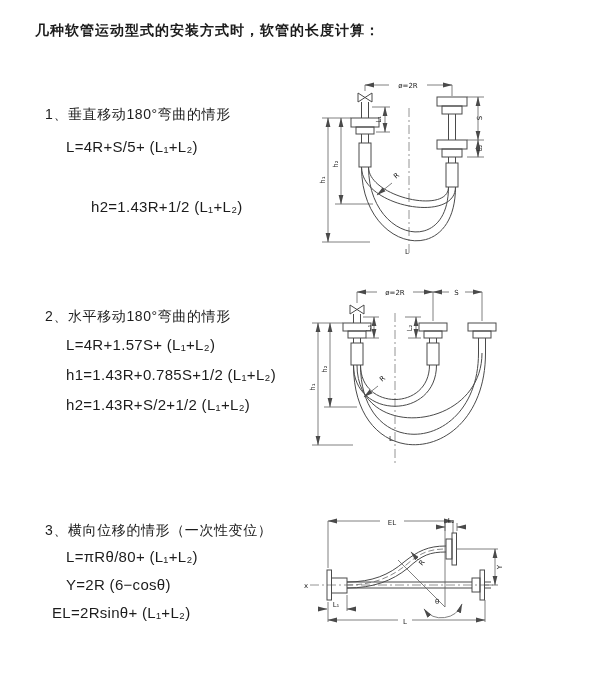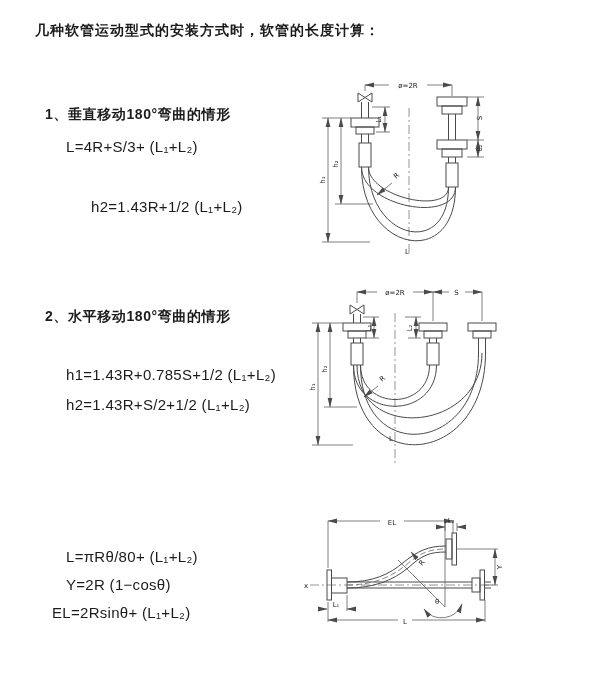--- a/index.html
+++ b/index.html
@@ -1,37 +1,37 @@
 <!DOCTYPE html>
 <html><head>
 <meta charset="utf-8">
 <style>
   html,body { margin:0; padding:0; background:#ffffff; }
   .page { position:relative; width:600px; height:675px; background:#ffffff; overflow:hidden;
           font-family:"Liberation Sans", sans-serif; color:#1c1c1c; }
   .t { position:absolute; white-space:nowrap; }
   .title   { font-size:14px; font-weight:bold; letter-spacing:1px; }
-  .heading { font-size:14px; font-weight:bold; letter-spacing:0.6px; }
+  .heading { font-size:14px; font-weight:normal; letter-spacing:0.6px; }
   .formula { font-size:15px; letter-spacing:0.3px; }
   svg { position:absolute; }
   svg .ln  { stroke:#4a4a4a; stroke-width:1; fill:none; }
   svg .tn  { stroke:#5f5f5f; stroke-width:0.8; fill:none; }
   svg .cl  { stroke:#7a7a7a; stroke-width:0.8; fill:none; stroke-dasharray:9 3 2 3; }
   svg .hd  { stroke:#6a6a6a; stroke-width:0.8; fill:none; stroke-dasharray:6 3; }
   svg text { fill:#222; font-family:"DejaVu Sans", sans-serif; font-size:7px; stroke:none; }
 </style>
 </head>
 <body>
 
 <div class="page">
 
   <div class="t title" style="left:35px; top:22px;">几种软管运动型式的安装方式时，软管的长度计算：</div>
 
   <div class="t heading" style="left:45px; top:106px;">1、垂直移动180°弯曲的情形</div>
-  <div class="t formula" style="left:66px; top:138px;">L=4R+S/3+ (L₁+L₂)</div>
+  <div class="t formula" style="left:66px; top:138px;">L=4R+S/5+ (L₁+L₂)</div>
   <div class="t formula" style="left:66px; top:198px;margin-left:25px;">h2=1.43R+1/2 (L₁+L₂)</div>
 
   <svg style="left:315px; top:72px;" width="275" height="190" viewBox="0 0 275 190">
     <defs>
       <marker id="m1" markerWidth="10" markerHeight="7" refX="9" refY="3" orient="auto-start-reverse" markerUnits="userSpaceOnUse">
         <path d="M9.5,3 L0,0.6 L0,5.4 Z" fill="#4a4a4a"></path>
       </marker>
       <pattern id="p1" width="4" height="4" patternUnits="userSpaceOnUse">
         <path d="M0,4 L4,0 M0,0 L4,4" stroke="#7a7a7a" stroke-width="0.6" fill="none"></path>
       </pattern>
@@ -110,20 +110,21 @@
     </g>
 
     <g>
       <text transform="rotate(-40 81 107)" x="81" y="107" font-size="7.5">R</text>
       <line class="tn" x1="77" y1="111" x2="62" y2="123" marker-end="url(#m1)"></line>
     </g>
     <text x="90" y="182" font-size="10">L</text>
   </svg>
 
   <div class="t heading" style="left:45px; top:308px;">2、水平移动180°弯曲的情形</div>
+  <div class="t formula" style="left:66px; top:336px;">L=4R+1.57S+ (L₁+L₂)</div>
   <div class="t formula" style="left:66px; top:366px;">h1=1.43R+0.785S+1/2 (L₁+L₂)</div>
   <div class="t formula" style="left:66px; top:396px;">h2=1.43R+S/2+1/2 (L₁+L₂)</div>
 
   <svg style="left:305px; top:283px;" width="295" height="190" viewBox="0 0 295 190">
     <defs>
       <marker id="m2" markerWidth="10" markerHeight="7" refX="9" refY="3" orient="auto-start-reverse" markerUnits="userSpaceOnUse">
         <path d="M9.5,3 L0,0.6 L0,5.4 Z" fill="#4a4a4a"></path>
       </marker>
       <pattern id="p2" width="4" height="4" patternUnits="userSpaceOnUse">
         <path d="M0,4 L4,0 M0,0 L4,4" stroke="#7a7a7a" stroke-width="0.6" fill="none"></path>
@@ -202,22 +203,23 @@
       <path class="ln" d="M48.5,82 C48.5,196 180.5,184 180.5,70"></path>
     </g>
 
     <g>
       <text transform="rotate(-40 77 99)" x="77" y="99" font-size="7.5">R</text>
       <line class="tn" x1="73" y1="103" x2="59" y2="114" marker-end="url(#m2)"></line>
     </g>
     <text x="84" y="158" font-size="8">L</text>
   </svg>
 
+  <div class="t heading" style="left:45px; top:522px;">3、横向位移的情形（一次性变位）</div>
   <div class="t formula" style="left:66px; top:548px;">L=πRθ/80+ (L₁+L₂)</div>
-  <div class="t formula" style="left:66px; top:576px;">Y=2R (1−cosθ)</div>
+  <div class="t formula" style="left:66px; top:576px;">Y=2R (6−cosθ)</div>
   <div class="t formula" style="left:52px; top:604px;">EL=2Rsinθ+ (L₁+L₂)</div>
 
   <svg style="left:300px; top:508px;" width="215" height="140" viewBox="0 0 215 140">
     <defs>
       <marker id="m3" markerWidth="10" markerHeight="7" refX="9" refY="3" orient="auto-start-reverse" markerUnits="userSpaceOnUse">
         <path d="M9.5,3 L0,0.6 L0,5.4 Z" fill="#4a4a4a"></path>
       </marker>
     </defs>
 
     <g>

